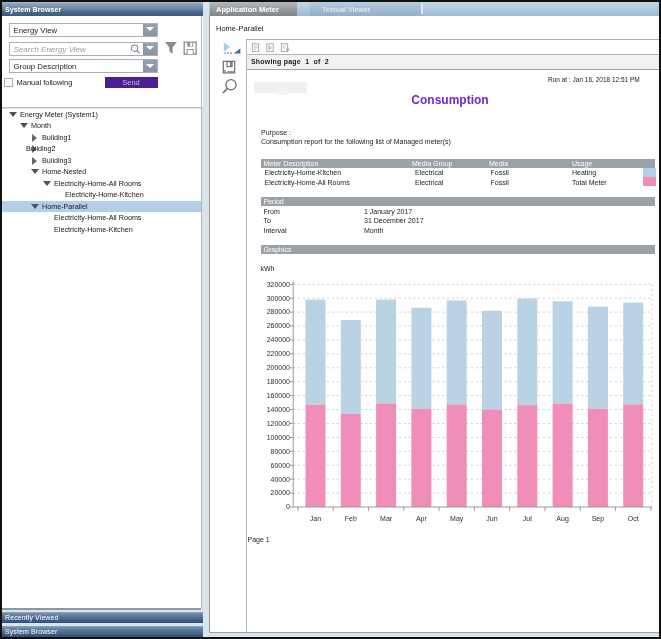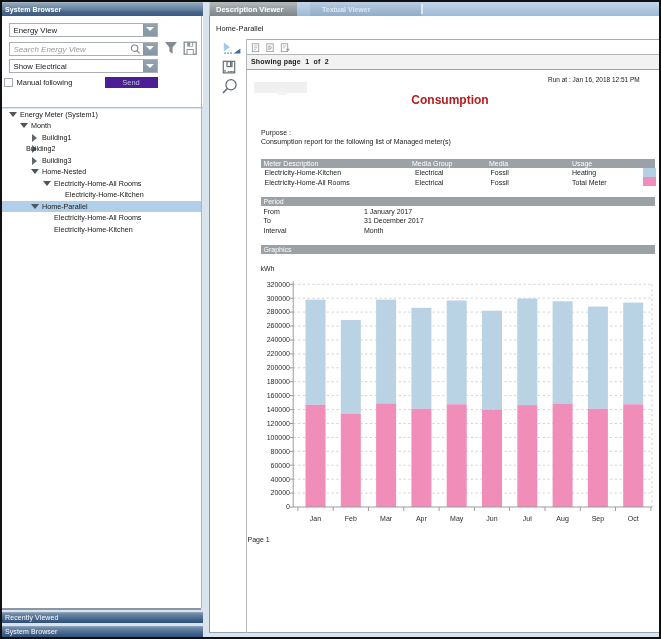--- a/index.html
+++ b/index.html
@@ -39,21 +39,21 @@
   .tabdiv{position:absolute;left:212px;top:2px;width:1.5px;height:10px;background:#dfeaf4;}
   .rp{left:210px;top:16px;width:449px;height:615.5px;background:#fff;border-left:1px solid #8f979e;border-bottom:1.5px solid #9aa2aa;margin-left:-1px;}
   .rphead{position:absolute;left:6px;top:8px;font-size:7.5px;color:#1c1c1c;}
   .rline-t{position:absolute;left:36px;top:22.5px;width:413px;height:1px;background:#a9aeb3;}
   .rline-l{position:absolute;left:36px;top:22.5px;width:1px;height:594px;background:#b4b9bd;}
   .band{position:absolute;left:37px;top:37.5px;width:412px;height:14px;background:#f2f2f2;border-top:1px solid #b5b5b5;border-bottom:1px solid #9aa0a5;}
   .band span{position:absolute;left:4px;top:3.5px;font-size:7px;font-weight:bold;color:#1a1a1a;letter-spacing:.2px;}
   .ghost{position:absolute;left:43.5px;top:65.5px;width:53px;height:11px;background:#f0f0f0;border-radius:1px;filter:blur(.6px);}
   .ghost i{position:absolute;left:24px;top:9px;width:9px;height:4px;background:#f4f4f4;}
   .runat{position:absolute;left:338px;top:60px;width:92px;font-size:6.5px;color:#1b1b1b;white-space:nowrap;}
-  .ctitle{position:absolute;left:115px;top:76.5px;width:250px;text-align:center;font-size:12px;font-weight:bold;color:#b91c1c;}
+  .ctitle{position:absolute;left:115px;top:76.5px;width:250px;text-align:center;font-size:12px;font-weight:bold;color:#6d28d9;}
   .rtxt{position:absolute;font-size:7px;color:#1b1b1b;white-space:nowrap;}
   .gbar{position:absolute;left:50.5px;width:394.5px;height:9px;background:#9ba1a6;}
   .gbar span{position:absolute;left:3px;top:1px;color:#fff;font-size:7px;}
   .sw{position:absolute;left:432.5px;width:13px;height:9px;}
 </style>
 </head>
 <body>
 <div class="pg">
   <div class="abs frame"></div>
 
@@ -67,21 +67,21 @@
       <svg style="position:absolute;right:16px;top:1px;" width="11" height="11" viewBox="0 0 11 11">
           <circle cx="4.6" cy="4.2" r="3.2" fill="none" stroke="#7e868d" stroke-width="1.1"></circle>
           <line x1="7" y1="6.7" x2="9.6" y2="9.4" stroke="#7e868d" stroke-width="1.2"></line>
         </svg>
     </div>
     <div class="box" style="left:6.5px;top:6.5px;width:147px;height:12px;">
         <span class="ddtxt">Energy View</span>
         <span class="ddbtn"></span>
       </div>
     <div class="box" style="left:6.5px;top:43px;width:147px;height:12px;">
-        <span class="ddtxt">Show Electrical</span>
+        <span class="ddtxt">Group Description</span>
         <span class="ddbtn"></span>
       </div>
     <svg class="abs" style="left:162px;top:25px;" width="15" height="14" viewBox="0 0 15 14">
         <path d="M1 1 L13 1 L8.6 6.6 L8.6 12.8 L5.4 10.4 L5.4 6.6 Z" fill="#848c93"></path>
       </svg>
     <svg class="abs" style="left:180.5px;top:25px;" width="15" height="14" viewBox="0 0 15 14">
         <rect x="1.2" y="1.2" width="12" height="12" fill="none" stroke="#8d959b" stroke-width="1.4"></rect>
         <rect x="4.2" y="1.2" width="6" height="4.4" fill="#8d959b"></rect>
         <rect x="7.2" y="1.8" width="2" height="3.2" fill="#fff"></rect>
         <rect x="3.6" y="8" width="7.2" height="5.2" fill="#8d959b"></rect>
@@ -117,21 +117,21 @@
   <div class="abs" style="left:201px;top:16px;width:1px;height:592px;background:#aeb6be;"></div>
   <div class="abs bbar" style="top:611.5px;">
       <span>Recently Viewed</span>
     </div>
   <div class="abs bbar" style="top:625.5px;">
       <span>System Browser</span>
     </div>
 
   <div class="abs tabbar">
     <div class="tab1">
-        <span>Description Viewer</span>
+        <span>Application Meter</span>
       </div>
     <div class="tab2">
         <span>Textual Viewer</span>
       </div>
     <div class="tabdiv"></div>
   </div>
   <div class="abs rp">
     <div class="rphead">Home-Parallel</div>
     <div class="rline-t"></div>
     <div class="rline-l"></div>

